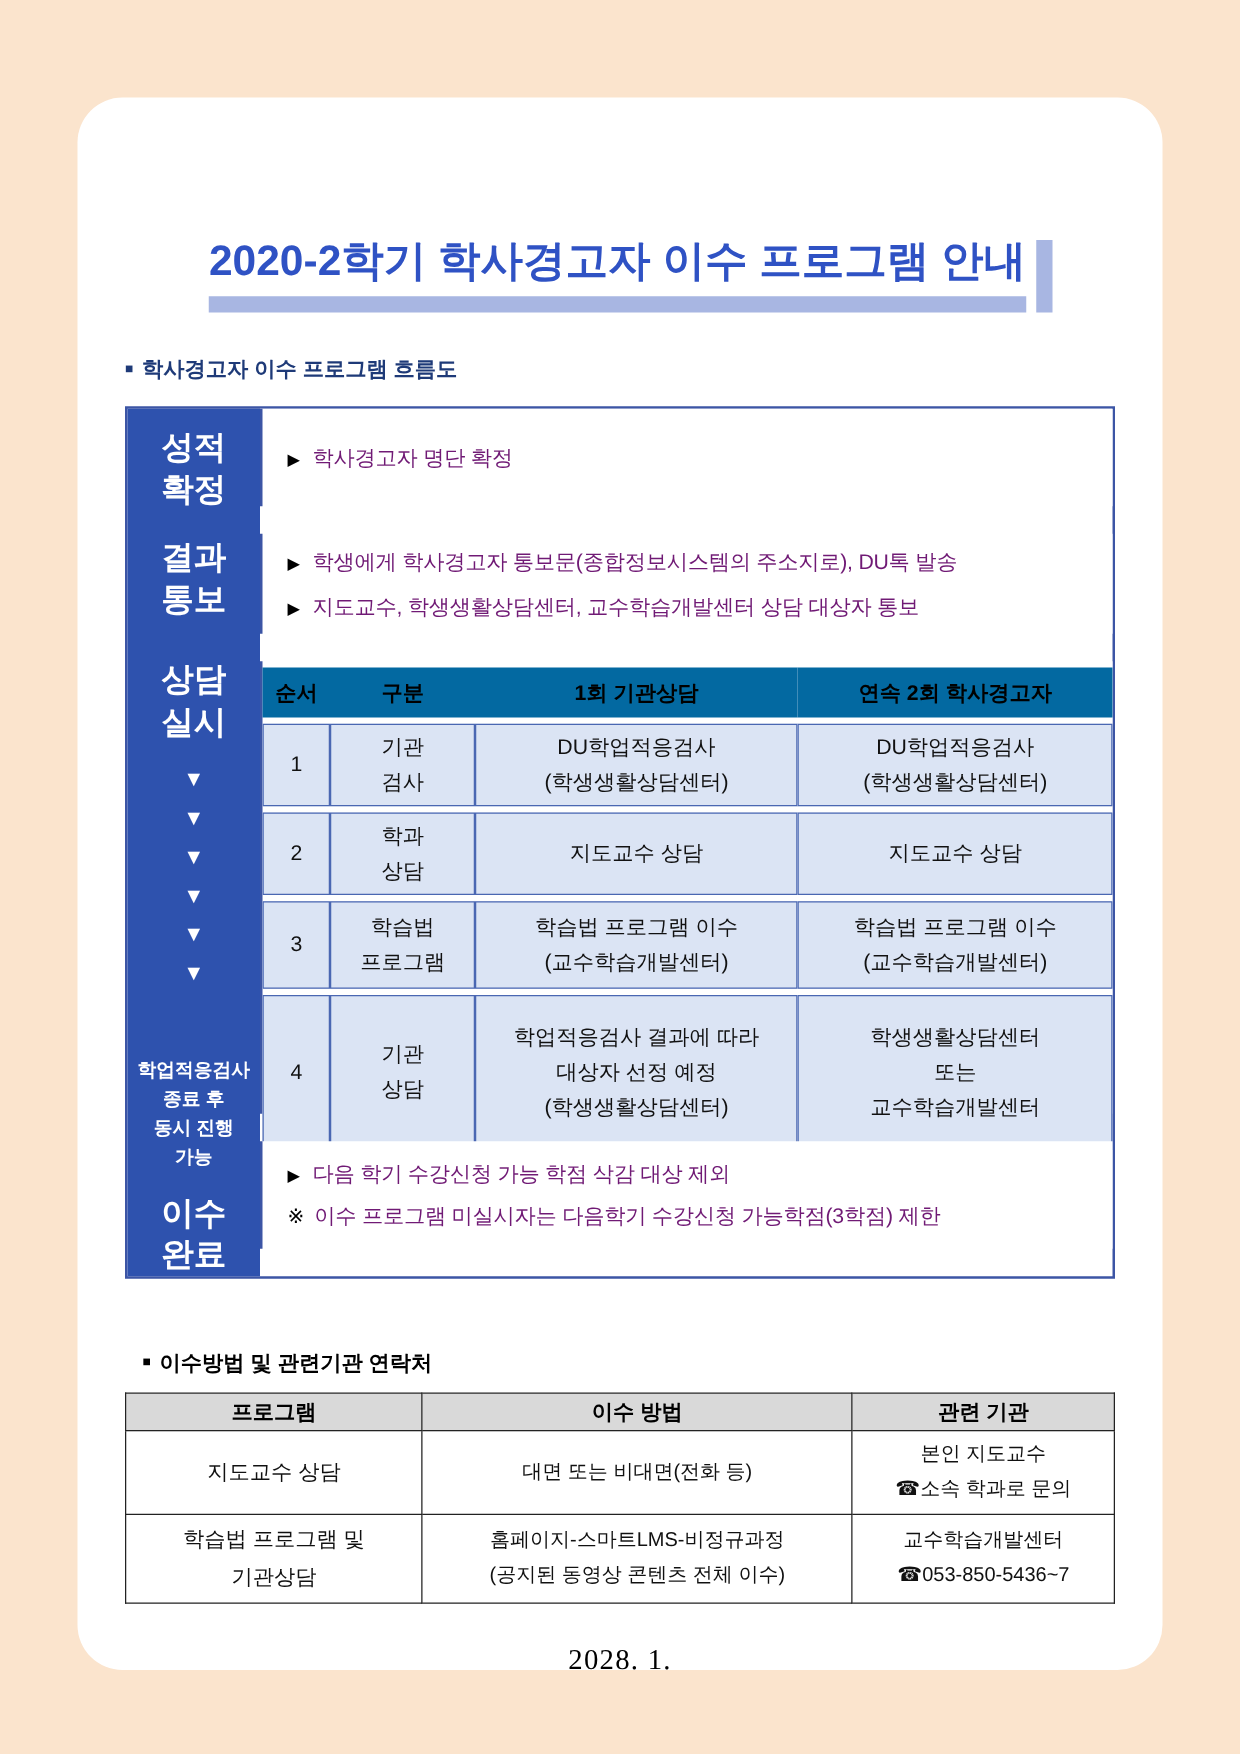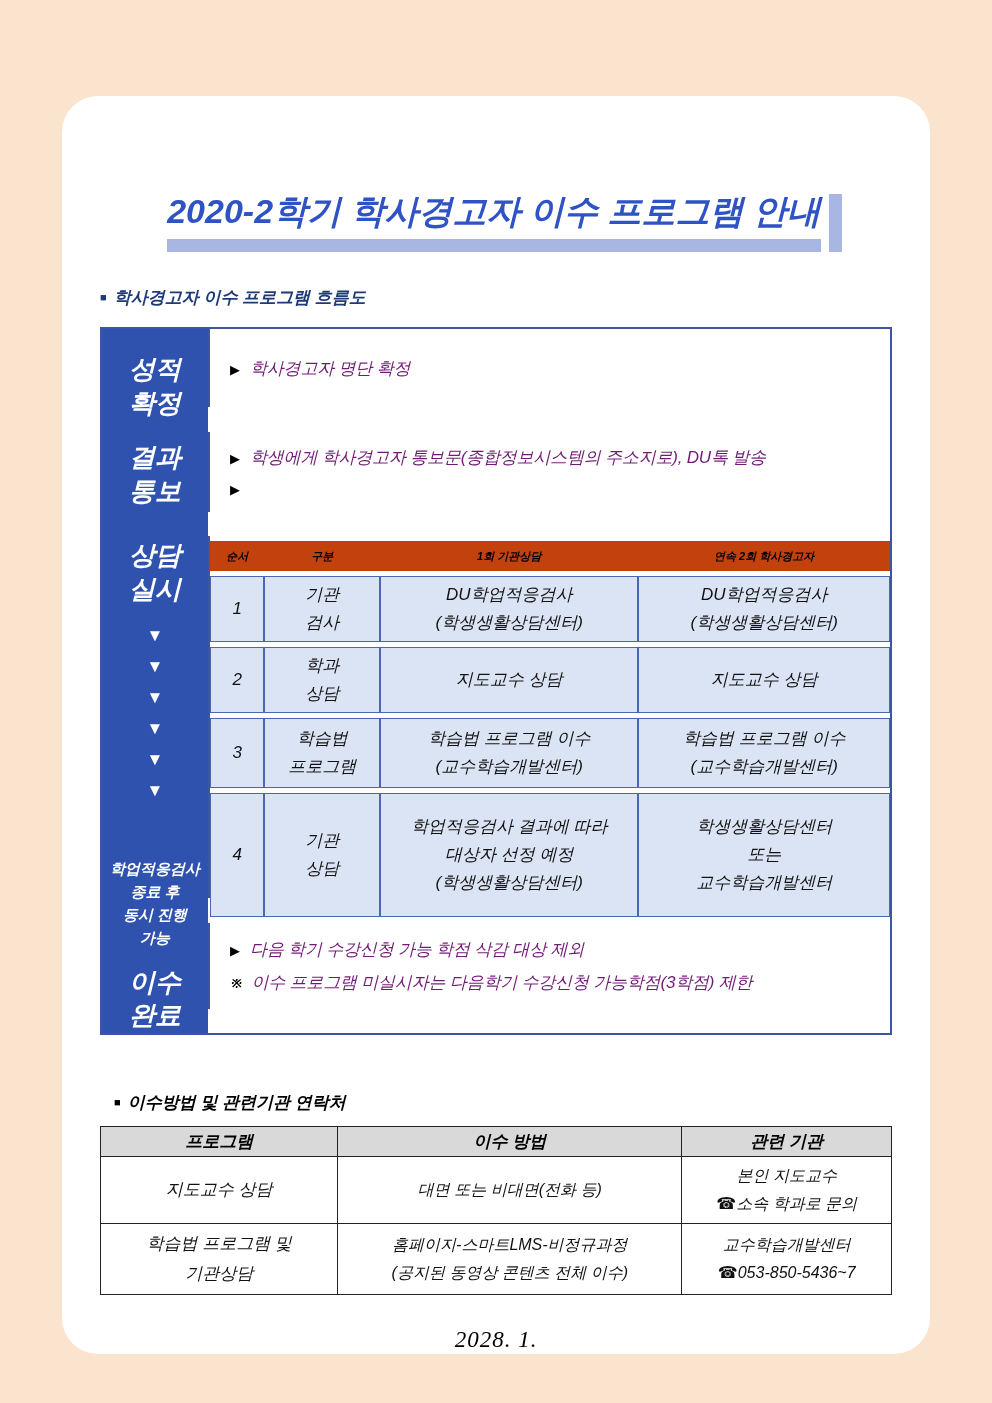--- a/index.html
+++ b/index.html
@@ -5,26 +5,25 @@
   * { margin: 0; padding: 0; box-sizing: border-box; }
   html, body { width: 992px; height: 1403px; }
   body {
     background: #fbe4cd;
     font-family: "Liberation Sans", "DejaVu Sans", sans-serif;
     color: #111;
     position: relative;
   }
   .card {
     position: absolute;
-    left: 62px; top: 96px;
+    left: 62px; top: 78px;
     width: 868px; height: 1258px;
     background: #ffffff;
     border-radius: 36px;
-    padding: 0 38px;
-    font-style: italic;
+    padding: 16px 38px;
   }
   
   .title-wrap {
     position: relative;
     width: fit-content;
     margin: 96px auto 0 auto;
     padding-right: 4px;
   }
   .doc-title {
     font-size: 34px;
@@ -76,21 +75,21 @@
     align-items: center;
     text-align: center;
   }
   .flow-content { border-left: 2px solid #3c55a5; background: #fff; }
   .stage-label {
     font-size: 26px;
     font-weight: bold;
     line-height: 1.3;
     white-space: pre-line;
   }
-  .stage-1 { margin-top: 24px; height: 78px; }
+  .stage-1 { margin-top: 14px; height: 78px; }
   .stage-2 { margin-top: 10px; height: 84px; }
   .stage-3 { margin-top: 14px; }
   .arrows { margin-top: 6px; }
   .arrow {
     display: block;
     font-size: 17px;
     line-height: 1;
     margin: 14px 0;
     color: #fff;
   }
@@ -117,24 +116,24 @@
     width: 100%;
     border-collapse: separate;
     border-spacing: 0 5px;
     table-layout: fixed;
   }
   .flow-table col.c1 { width: 8%; }
   .flow-table col.c2 { width: 17%; }
   .flow-table col.c3 { width: 38%; }
   .flow-table col.c4 { width: 37%; }
   .flow-table th {
-    background: #c2410c;
-    font-size: 11px;
+    background: #0369a1;
+    font-size: 17px;
     font-weight: 600;
-    height: 30px;
+    height: 40px;
     color: #000;
   }
   .flow-table td {
     background: #dbe4f4;
     border: 1px solid #4a67b2;
     text-align: center;
     font-size: 17px;
     line-height: 1.65;
     white-space: pre-line;
     color: #111;
@@ -232,20 +231,21 @@
       </div>
     </div>
 
     <div class="flow-content cs cs-2">
       <div class="bullet-line">
         <span class="b-icon">▶</span>
         <span class="b-text">학생에게 학사경고자 통보문(종합정보시스템의 주소지로), DU톡 발송</span>
       </div>
       <div class="bullet-line">
         <span class="b-icon">▶</span>
+        <span class="b-text">지도교수, 학생생활상담센터, 교수학습개발센터 상담 대상자 통보</span>
       </div>
     </div>
 
     <div class="flow-content cs cs-3">
       <table class="flow-table">
         <colgroup>
             <col class="c1">
             <col class="c2">
             <col class="c3">
             <col class="c4">

